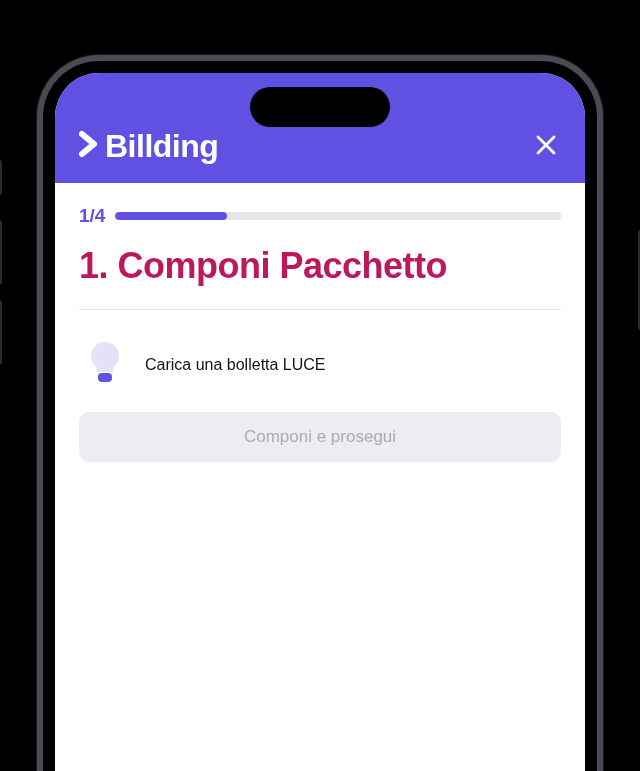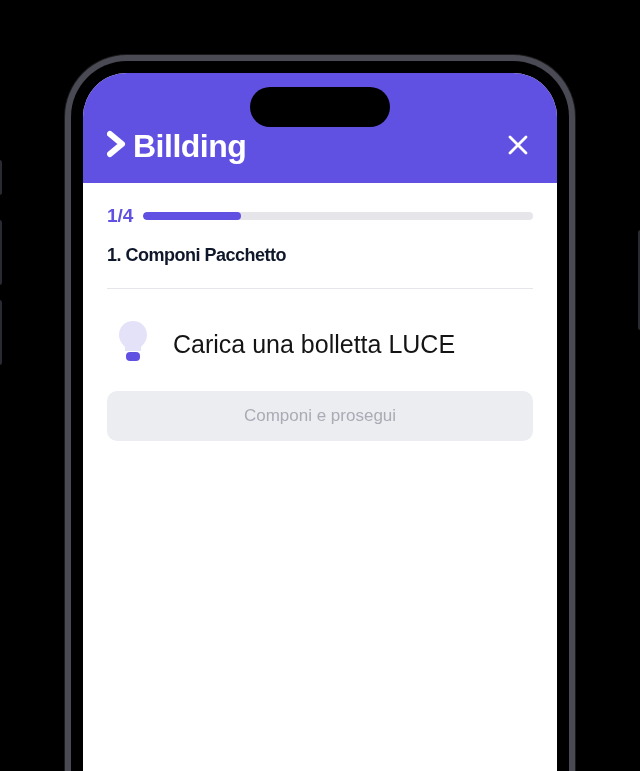--- a/index.html
+++ b/index.html
@@ -7,21 +7,21 @@
       background: #000;
       width: 640px;
       height: 771px;
       display: flex;
       justify-content: center;
       align-items: flex-start;
       font-family: -apple-system, BlinkMacSystemFont, "Segoe UI", Helvetica, Arial, sans-serif;
       overflow: hidden;
     }
     .phone-frame {
-      width: 510px;
+      width: 566px;
       margin-top: 55px;
       background: #4a4a55;
       border-radius: 62px 62px 0 0;
       padding: 6px 6px 0 6px;
       box-shadow: 0 0 0 1px rgba(255,255,255,0.1);
     }
     .phone-inner {
       background: #000;
       border-radius: 56px 56px 0 0;
       padding: 12px 12px 0 12px;
@@ -108,43 +108,43 @@
       border-radius: 4px;
       overflow: hidden;
     }
     .progress-fill {
       height: 100%;
       width: 25%;
       background: #6151e3;
       border-radius: 4px;
     }
     .page-title {
-      font-size: 18px;
+      font-size: 36px;
       font-weight: 800;
-      color: #0f172a;
+      color: #be185d;
       margin-top: 18px;
       letter-spacing: -0.5px;
     }
     .divider {
       height: 1px;
       background: #e5e5ea;
       margin-top: 22px;
     }
     .hint-row {
       display: flex;
       align-items: center;
       gap: 22px;
       margin-top: 30px;
       padding: 0 8px;
     }
     .bulb-icon {
       flex-shrink: 0;
     }
     .hint-text {
-      font-size: 25px;
+      font-size: 16px;
       color: #141414;
       font-weight: 400;
     }
     .dropzone {
       margin-top: 40px;
       border: 2.5px dashed #6151e3;
       border-radius: 14px;
       padding: 26px 22px 28px 22px;
       text-align: center;
       cursor: pointer;

